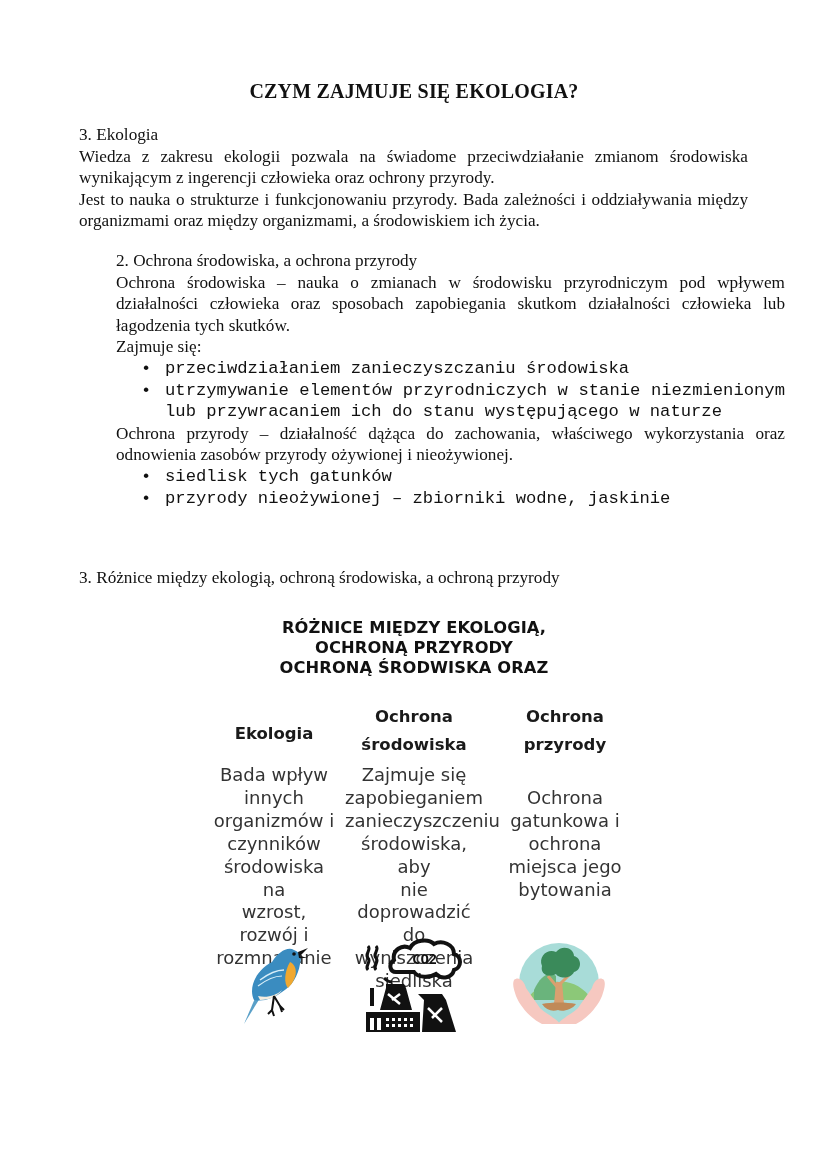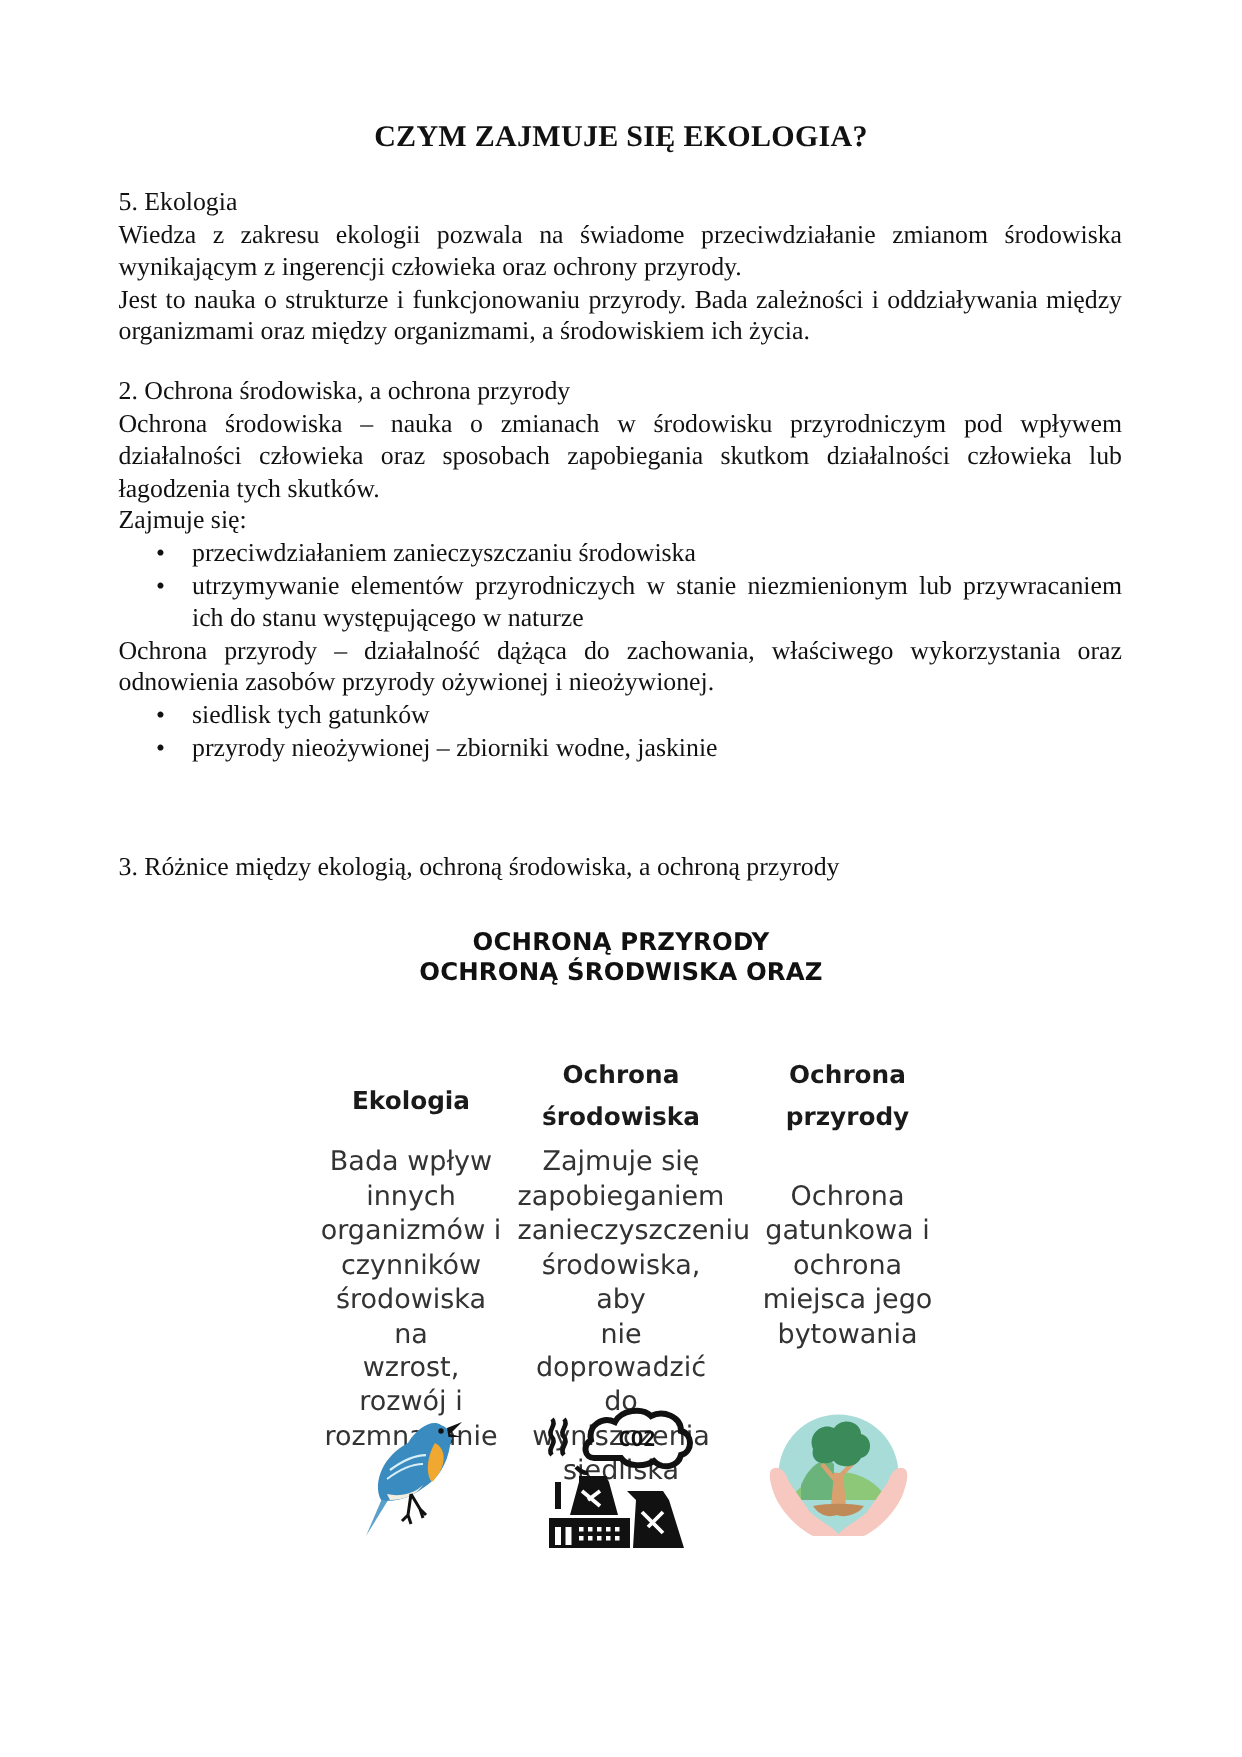--- a/index.html
+++ b/index.html
@@ -5,21 +5,21 @@
   html, body { margin: 0; padding: 0; background: #ffffff; }
   body { width: 828px; height: 1171px; position: relative; overflow: hidden; color: #111; }
   .page { position: absolute; left: 0; top: 0; width: 720px; height: 1171px; }
   .serif { font-family: "Liberation Serif", "DejaVu Serif", serif; font-size: 17.2px; line-height: 21.6px; }
   .title { position: absolute; left: 0; width: 828px; top: 80px; text-align: center;
            font-family: "Liberation Serif", serif; font-weight: bold; font-size: 20px; letter-spacing: 0.2px; }
   .block { position: absolute; left: 79px; width: 669px; }
   .just { text-align: justify; text-align-last: left; }
   .line { display: block; }
   ul.bul { margin: 0; padding: 0; list-style: none; }
-  ul.bul li { position: relative; padding-left: 49px; }
+  ul.bul li { position: relative; padding-left: 49px; font-family: Liberation Mono, monospace; }
   ul.bul li::before { content: "\2022"; position: absolute; left: 25px; top: 0; font-size: 17px; }
 
   
   .info { position: absolute; left: 0; top: 612px; width: 828px; height: 430px; }
   .info-title { position: absolute; left: 0; width: 828px; top: 6px; text-align: center;
                 font-family: "DejaVu Sans", sans-serif; font-weight: bold; font-size: 16.3px; line-height: 20px;
                 letter-spacing: 0.1px; color: #111; }
   .col { position: absolute; text-align: center; font-family: "DejaVu Sans", sans-serif; color: #222; }
   .col .head { font-weight: bold; font-size: 16.5px; line-height: 28px; color: #1a1a1a; }
   .col .desc { font-size: 18px; line-height: 22.9px; color: #333; }
@@ -29,46 +29,47 @@
   .icon { position: absolute; }
 </style>
 </head>
 <body>
 
 <div class="page">
 
   <div class="title">CZYM ZAJMUJE SIĘ EKOLOGIA?</div>
 
   <div class="block serif" style="top:124px;">
-    <div>5. Ekologia</div>
+    <div>3. Ekologia</div>
     <div class="just">Wiedza z zakresu ekologii pozwala na świadome przeciwdziałanie zmianom środowiska wynikającym z ingerencji człowieka oraz ochrony przyrody.</div>
     <div class="just">Jest to nauka o strukturze i funkcjonowaniu przyrody. Bada zależności i oddziaływania między organizmami oraz między organizmami, a środowiskiem ich życia.</div>
   </div>
 
-  <div class="block serif" style="top:250px;">
+  <div class="block serif" style="top:250px;margin-left:37px;">
     <div>2. Ochrona środowiska, a ochrona przyrody</div>
     <div class="just">Ochrona środowiska – nauka o zmianach w środowisku przyrodniczym pod wpływem działalności człowieka oraz sposobach zapobiegania skutkom działalności człowieka lub łagodzenia tych skutków.</div>
     <div>Zajmuje się:</div>
     <ul class="bul">
       <li class="just">przeciwdziałaniem zanieczyszczaniu środowiska</li>
       <li class="just">utrzymywanie elementów przyrodniczych w stanie niezmienionym lub przywracaniem ich do stanu występującego w naturze</li>
     </ul>
     <div class="just">Ochrona przyrody – działalność dążąca do zachowania, właściwego wykorzystania oraz odnowienia zasobów przyrody ożywionej i nieożywionej.</div>
     <ul class="bul">
       <li>siedlisk tych gatunków</li>
       <li>przyrody nieożywionej – zbiorniki wodne, jaskinie</li>
     </ul>
   </div>
 
   <div class="block serif" style="top:567px;">
     <div>3. Różnice między ekologią, ochroną środowiska, a ochroną przyrody</div>
   </div>
 
   <div class="info">
     <div class="info-title">
+      <div class="line">RÓŻNICE MIĘDZY EKOLOGIĄ,</div>
       <div class="line">OCHRONĄ PRZYRODY</div>
       <div class="line">OCHRONĄ ŚRODWISKA ORAZ</div>
     </div>
 
     <div class="col col1" style="top:108px;">
       <div class="head">Ekologia</div>
     </div>
     <div class="col col1" style="top:152px;">
       <div class="desc">
         <div>Bada wpływ</div>

